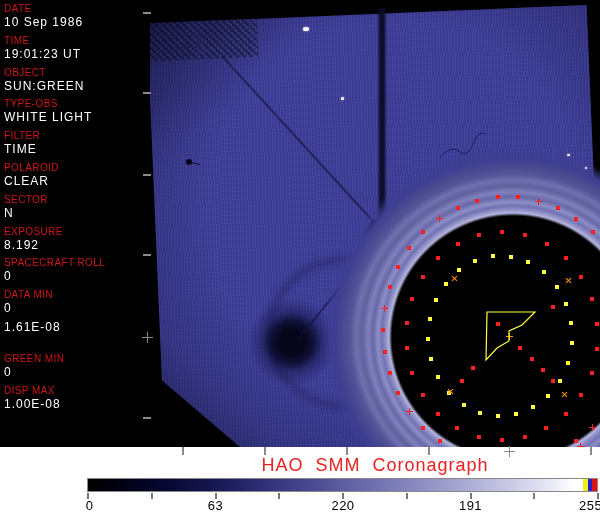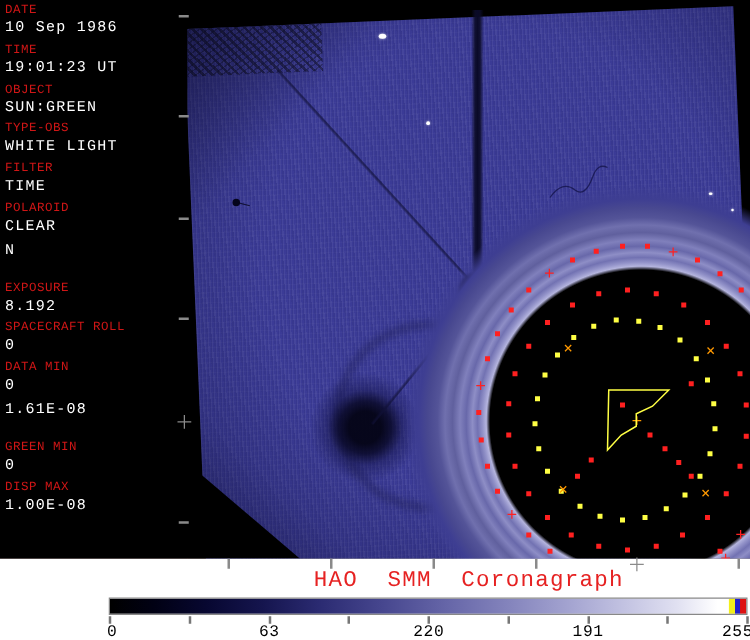--- a/index.html
+++ b/index.html
@@ -1,17 +1,17 @@
 <!DOCTYPE html>
 <html><head>
 <meta charset="utf-8">
 <style>
   html,body{margin:0;padding:0;background:#fff;}
   #page{position:relative;width:600px;height:512px;background:#ef4444;overflow:hidden;
-        font-family:Liberation Mono, monospace;}
+        font-family:Liberation Sans, sans-serif;}
   
   #top-region{position:absolute;left:0;top:0;width:600px;height:447px;background:#000;}
   
   #sidebar{position:absolute;left:0;top:0;width:150px;height:447px;background:#000;padding-top:2px;box-sizing:border-box;}
   .field{height:31.8px;padding-left:4px;overflow:hidden;}
   .field .lbl{display:block;font-size:10px;line-height:13px;letter-spacing:.4px;color:#d01616;white-space:pre;}
   .field .val{display:block;font-size:12px;line-height:15px;letter-spacing:1px;color:#ffffff;white-space:pre;}
   
   #image-area{position:absolute;left:150px;top:0;width:450px;height:447px;background:#000;overflow:hidden;}
   #photo{position:absolute;left:6px;top:14px;width:440px;height:440px;
@@ -89,20 +89,21 @@
         </div>
         <div class="field">
           <span class="lbl">FILTER</span>
           <span class="val">TIME</span>
         </div>
         <div class="field">
           <span class="lbl">POLAROID</span>
           <span class="val">CLEAR</span>
         </div>
         <div class="field">
+          <span class="lbl">SECTOR</span>
           <span class="val">N</span>
         </div>
         <div class="field">
           <span class="lbl">EXPOSURE</span>
           <span class="val">8.192</span>
         </div>
         <div class="field">
           <span class="lbl">SPACECRAFT ROLL</span>
           <span class="val">0</span>
         </div>

